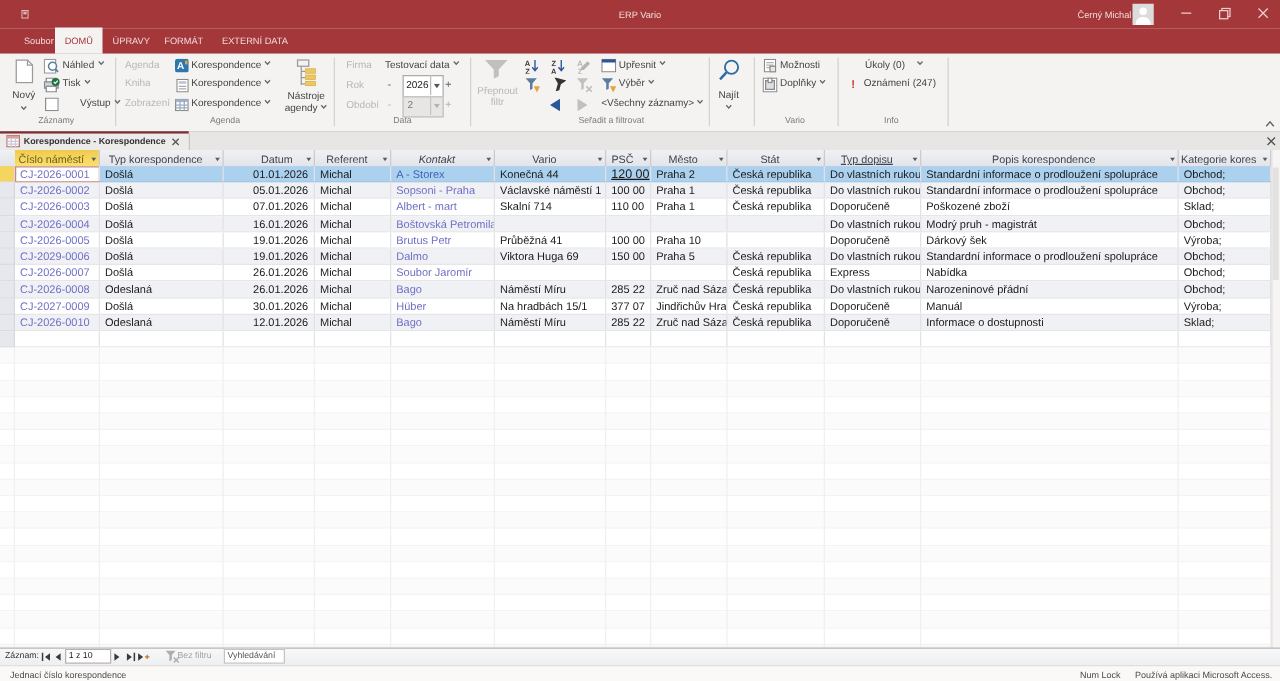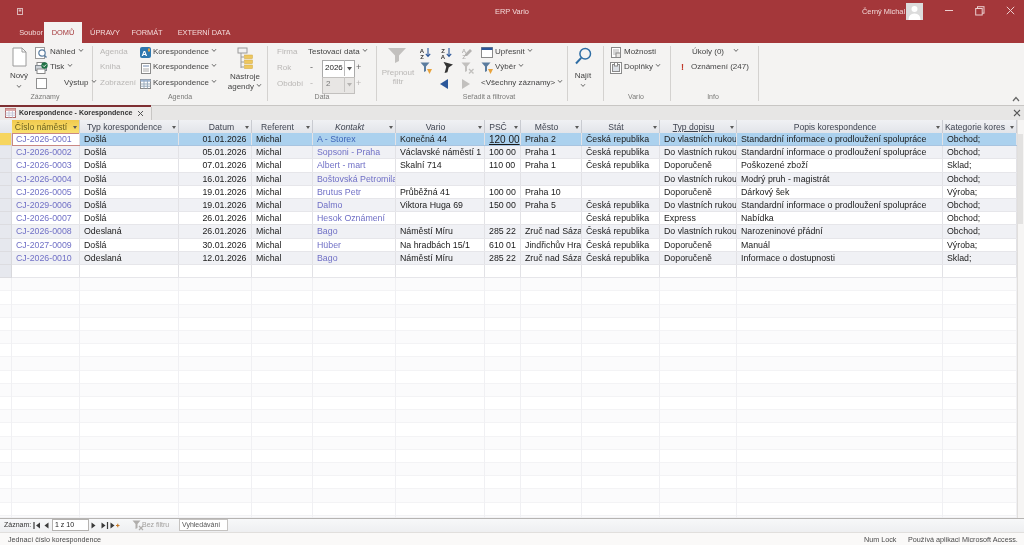--- a/index.html
+++ b/index.html
@@ -473,21 +473,21 @@
 <div class="ab" style="left:520px;top:212.2px;width:1px;height:12.2px;background:#e2e2e6;"></div>
 <div class="ab" style="left:581px;top:212.2px;width:1px;height:12.2px;background:#e2e2e6;"></div>
 <div class="ab" style="left:659px;top:212.2px;width:1px;height:12.2px;background:#e2e2e6;"></div>
 <div class="ab" style="left:736px;top:212.2px;width:1px;height:12.2px;background:#e2e2e6;"></div>
 <div class="ab" style="left:942px;top:212.2px;width:1px;height:12.2px;background:#e2e2e6;"></div>
 <div class="ab" style="left:1016px;top:212.2px;width:1px;height:12.2px;background:#e2e2e6;"></div>
 <div class="ab tt" style="left:12px;top:212.2px;width:67px;height:13.2px;color:#7070c6;font-size:8.8px;line-height:13.2px;text-align:left;padding-left:4px;overflow:hidden;box-sizing:border-box;">CJ-2026-0007</div>
 <div class="ab tt" style="left:80px;top:212.2px;width:98px;height:13.2px;color:#1a1a1a;font-size:8.8px;line-height:13.2px;text-align:left;padding-left:4px;overflow:hidden;box-sizing:border-box;">Došlá</div>
 <div class="ab tt" style="left:179px;top:212.2px;width:72px;height:13.2px;color:#1a1a1a;font-size:8.8px;line-height:13.2px;text-align:right;padding-right:4.5px;overflow:hidden;box-sizing:border-box;">26.01.2026</div>
 <div class="ab tt" style="left:252px;top:212.2px;width:60px;height:13.2px;color:#1a1a1a;font-size:8.8px;line-height:13.2px;text-align:left;padding-left:4px;overflow:hidden;box-sizing:border-box;">Michal</div>
-<div class="ab tt" style="left:313px;top:212.2px;width:82px;height:13.2px;color:#7070c6;font-size:8.8px;line-height:13.2px;text-align:left;padding-left:4px;overflow:hidden;box-sizing:border-box;">Hesok Oznámení</div>
+<div class="ab tt" style="left:313px;top:212.2px;width:82px;height:13.2px;color:#7070c6;font-size:8.8px;line-height:13.2px;text-align:left;padding-left:4px;overflow:hidden;box-sizing:border-box;">Soubor Jaromír</div>
 <div class="ab tt" style="left:582px;top:212.2px;width:77px;height:13.2px;color:#1a1a1a;font-size:8.8px;line-height:13.2px;text-align:left;padding-left:4px;overflow:hidden;box-sizing:border-box;">Česká republika</div>
 <div class="ab tt" style="left:660px;top:212.2px;width:76px;height:13.2px;color:#1a1a1a;font-size:8.8px;line-height:13.2px;text-align:left;padding-left:4px;overflow:hidden;box-sizing:border-box;">Express</div>
 <div class="ab tt" style="left:737px;top:212.2px;width:205px;height:13.2px;color:#1a1a1a;font-size:8.8px;line-height:13.2px;text-align:left;padding-left:4px;overflow:hidden;box-sizing:border-box;">Nabídka</div>
 <div class="ab tt" style="left:943px;top:212.2px;width:73px;height:13.2px;color:#1a1a1a;font-size:8.8px;line-height:13.2px;text-align:left;padding-left:4px;overflow:hidden;box-sizing:border-box;">Obchod;</div>
 <div class="ab" style="left:0;top:225.4px;width:12px;height:13.2px;background:#e6e8ee;border-right:1px solid #d8d8dc;border-bottom:1px solid #dcdce0;box-sizing:border-box;"></div>
 <div class="ab" style="left:12px;top:225.4px;width:1005px;height:13.2px;background:#f0f1f5;border-bottom:1px solid #e6e6ea;box-sizing:border-box;"></div>
 <div class="ab" style="left:79px;top:225.4px;width:1px;height:12.2px;background:#e2e2e6;"></div>
 <div class="ab" style="left:178px;top:225.4px;width:1px;height:12.2px;background:#e2e2e6;"></div>
 <div class="ab" style="left:251px;top:225.4px;width:1px;height:12.2px;background:#e2e2e6;"></div>
 <div class="ab" style="left:312px;top:225.4px;width:1px;height:12.2px;background:#e2e2e6;"></div>
@@ -524,21 +524,21 @@
 <div class="ab" style="left:659px;top:238.6px;width:1px;height:12.2px;background:#e2e2e6;"></div>
 <div class="ab" style="left:736px;top:238.6px;width:1px;height:12.2px;background:#e2e2e6;"></div>
 <div class="ab" style="left:942px;top:238.6px;width:1px;height:12.2px;background:#e2e2e6;"></div>
 <div class="ab" style="left:1016px;top:238.6px;width:1px;height:12.2px;background:#e2e2e6;"></div>
 <div class="ab tt" style="left:12px;top:238.6px;width:67px;height:13.2px;color:#7070c6;font-size:8.8px;line-height:13.2px;text-align:left;padding-left:4px;overflow:hidden;box-sizing:border-box;">CJ-2027-0009</div>
 <div class="ab tt" style="left:80px;top:238.6px;width:98px;height:13.2px;color:#1a1a1a;font-size:8.8px;line-height:13.2px;text-align:left;padding-left:4px;overflow:hidden;box-sizing:border-box;">Došlá</div>
 <div class="ab tt" style="left:179px;top:238.6px;width:72px;height:13.2px;color:#1a1a1a;font-size:8.8px;line-height:13.2px;text-align:right;padding-right:4.5px;overflow:hidden;box-sizing:border-box;">30.01.2026</div>
 <div class="ab tt" style="left:252px;top:238.6px;width:60px;height:13.2px;color:#1a1a1a;font-size:8.8px;line-height:13.2px;text-align:left;padding-left:4px;overflow:hidden;box-sizing:border-box;">Michal</div>
 <div class="ab tt" style="left:313px;top:238.6px;width:82px;height:13.2px;color:#7070c6;font-size:8.8px;line-height:13.2px;text-align:left;padding-left:4px;overflow:hidden;box-sizing:border-box;">Hüber</div>
 <div class="ab tt" style="left:396px;top:238.6px;width:88px;height:13.2px;color:#1a1a1a;font-size:8.8px;line-height:13.2px;text-align:left;padding-left:4px;overflow:hidden;box-sizing:border-box;">Na hradbách 15/1</div>
-<div class="ab tt" style="left:485px;top:238.6px;width:35px;height:13.2px;color:#1a1a1a;font-size:8.8px;line-height:13.2px;text-align:left;padding-left:4px;overflow:hidden;box-sizing:border-box;">610 01</div>
+<div class="ab tt" style="left:485px;top:238.6px;width:35px;height:13.2px;color:#1a1a1a;font-size:8.8px;line-height:13.2px;text-align:left;padding-left:4px;overflow:hidden;box-sizing:border-box;">377 07</div>
 <div class="ab tt" style="left:521px;top:238.6px;width:60px;height:13.2px;color:#1a1a1a;font-size:8.8px;line-height:13.2px;text-align:left;padding-left:4px;overflow:hidden;box-sizing:border-box;">Jindřichův Hradec</div>
 <div class="ab tt" style="left:582px;top:238.6px;width:77px;height:13.2px;color:#1a1a1a;font-size:8.8px;line-height:13.2px;text-align:left;padding-left:4px;overflow:hidden;box-sizing:border-box;">Česká republika</div>
 <div class="ab tt" style="left:660px;top:238.6px;width:76px;height:13.2px;color:#1a1a1a;font-size:8.8px;line-height:13.2px;text-align:left;padding-left:4px;overflow:hidden;box-sizing:border-box;">Doporučeně</div>
 <div class="ab tt" style="left:737px;top:238.6px;width:205px;height:13.2px;color:#1a1a1a;font-size:8.8px;line-height:13.2px;text-align:left;padding-left:4px;overflow:hidden;box-sizing:border-box;">Manuál</div>
 <div class="ab tt" style="left:943px;top:238.6px;width:73px;height:13.2px;color:#1a1a1a;font-size:8.8px;line-height:13.2px;text-align:left;padding-left:4px;overflow:hidden;box-sizing:border-box;">Výroba;</div>
 <div class="ab" style="left:0;top:251.8px;width:12px;height:13.2px;background:#e6e8ee;border-right:1px solid #d8d8dc;border-bottom:1px solid #dcdce0;box-sizing:border-box;"></div>
 <div class="ab" style="left:12px;top:251.8px;width:1005px;height:13.2px;background:#f0f1f5;border-bottom:1px solid #e6e6ea;box-sizing:border-box;"></div>
 <div class="ab" style="left:79px;top:251.8px;width:1px;height:12.2px;background:#e2e2e6;"></div>
 <div class="ab" style="left:178px;top:251.8px;width:1px;height:12.2px;background:#e2e2e6;"></div>
 <div class="ab" style="left:251px;top:251.8px;width:1px;height:12.2px;background:#e2e2e6;"></div>

